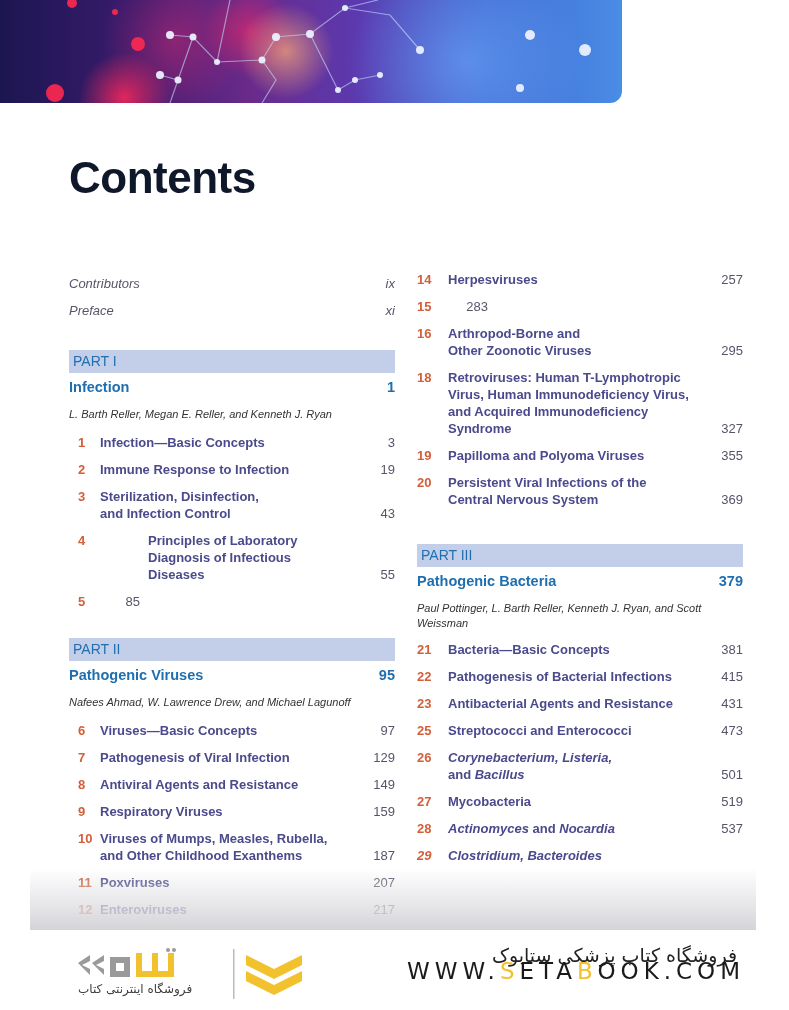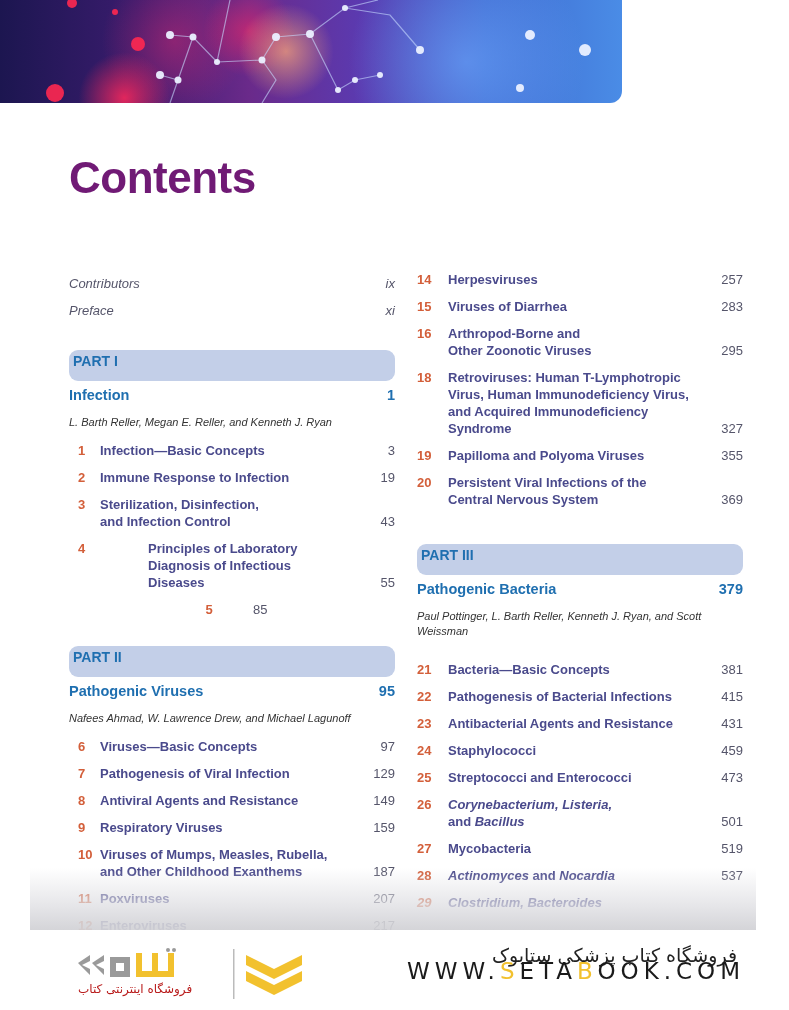--- a/index.html
+++ b/index.html
@@ -15,36 +15,36 @@
       radial-gradient(circle at 20% 95%, rgba(255,40,90,0.85) 0, rgba(255,40,90,0) 9%),
       radial-gradient(circle at 46% 50%, rgba(255,170,120,0.7) 0, rgba(255,90,120,0) 14%),
       radial-gradient(circle at 40% 30%, rgba(255,40,100,0.55) 0, rgba(255,40,100,0) 12%),
       radial-gradient(circle at 28% 40%, rgba(220,40,110,0.45) 0, rgba(220,40,110,0) 16%),
       radial-gradient(circle at 75% 60%, rgba(110,170,255,0.6) 0, rgba(110,170,255,0) 25%),
       linear-gradient(90deg, #1c1650 0%, #3a1c6e 22%, #6a2a8a 40%, #5b3ab0 58%, #3f6ad0 78%, #4a8ce6 100%);
   }
   .banner svg { position:absolute; left:0; top:0; }
   .title {
     position:absolute; left:69px; top:124px;
-    font-size:44px; font-weight:bold; color:#701a75; letter-spacing:-0.5px;
+    font-size:44px; font-weight:bold; color:#0f172a; letter-spacing:-0.5px;
   }
   .col { position:absolute; top:270px; }
   .col-left { left:69px; width:326px; }
   .col-right { left:417px; width:326px; }
 
   .front { display:flex; justify-content:space-between; font-style:italic; color:#55556a; font-size:13px; height:27px; align-items:center;gap:20px; }
 
   .part-band {
-    background:#c3cfe8; color:#1f6fb0; font-weight:bold; font-size:14px;
-    height:31px; line-height:23px; padding-left:4px; margin-top:0;border-radius:9px;
+    background:#c3cfe8; color:#1f6fb0; font-weight:normal; font-size:14px;
+    height:23px; line-height:23px; padding-left:4px; margin-top:0;
   }
   .part-title-row { display:flex; justify-content:space-between; color:#1f6fb0; font-weight:bold; font-size:14.5px; margin-top:6px; }
   .authors { font-style:italic; font-size:11px; color:#333; line-height:15px; margin-top:12px; }
 
-  .ch { display:flex; align-items:flex-end; margin-top:10px; font-size:13px; line-height:17px;justify-content:center; }
+  .ch { display:flex; align-items:flex-end; margin-top:10px; font-size:13px; line-height:17px; }
   .ch .num { width:31px; color:#d35f3a; font-weight:bold; align-self:flex-start; padding-left:9px; box-sizing:border-box; }
   .col-right .ch .num { padding-left:0; }
   .ch .txt { flex:1; color:#4a4a8c; font-weight:bold; }
   .ch .txt i { font-weight:bold; }
   .ch .pg { color:#55556a; text-align:right; width:40px; }
 
   .fade {
     position:absolute; left:30px; top:868px; width:726px; height:62px;
     background:linear-gradient(180deg, rgba(230,230,232,0) 0%, rgba(222,222,226,0.75) 60%, rgba(210,210,214,0.95) 100%);
     pointer-events:none;
@@ -185,21 +185,20 @@
 </div>
 
 <div class="col col-right" style="top:271px;">
   <div class="ch" style="margin-top:0;">
     <span class="num">14</span>
     <span class="txt">Herpesviruses</span>
     <span class="pg">257</span>
   </div>
   <div class="ch">
     <span class="num">15</span>
-    <span class="txt">Viruses of Diarrhea</span>
     <span class="pg">283</span>
   </div>
   <div class="ch">
     <span class="num">16</span>
     <span class="txt" style="padding-right:110px;">Arthropod-Borne and Other Zoonotic Viruses</span>
     <span class="pg">295</span>
   </div>
   <div class="ch">
     <span class="num">18</span>
     <span class="txt" style="padding-right:10px;">Retroviruses: Human T-Lymphotropic Virus, Human Immunodeficiency Virus, and Acquired Immunodeficiency Syndrome</span>
@@ -216,39 +215,34 @@
     <span class="pg">369</span>
   </div>
 
   <div class="part-band" style="margin-top:36px;">PART III</div>
   <div class="part-title-row">
     <span>Pathogenic Bacteria</span>
     <span>379</span>
   </div>
   <div class="authors" style="padding-right:40px;">Paul Pottinger, L. Barth Reller, Kenneth J. Ryan, and Scott Weissman</div>
 
-  <div class="ch" style="margin-top:22px;">
+  <div class="ch" style="margin-top:10px;">
     <span class="num">21</span>
     <span class="txt">Bacteria—Basic Concepts</span>
     <span class="pg">381</span>
   </div>
   <div class="ch">
     <span class="num">22</span>
     <span class="txt">Pathogenesis of Bacterial Infections</span>
     <span class="pg">415</span>
   </div>
   <div class="ch">
     <span class="num">23</span>
     <span class="txt">Antibacterial Agents and Resistance</span>
     <span class="pg">431</span>
-  </div>
-  <div class="ch">
-    <span class="num">24</span>
-    <span class="txt">Staphylococci</span>
-    <span class="pg">459</span>
   </div>
   <div class="ch">
     <span class="num">25</span>
     <span class="txt">Streptococci and Enterococci</span>
     <span class="pg">473</span>
   </div>
   <div class="ch">
     <span class="num">26</span>
     <span class="txt"><i>Corynebacterium, Listeria,</i><br><span>and </span><i>Bacillus</i></span>
     <span class="pg">501</span>
@@ -277,16 +271,16 @@
     <polygon points="10,18 22,10 22,16 14,20 22,24 22,30" fill="#9a9a9a"></polygon>
     <polygon points="24,18 36,10 36,16 28,20 36,24 36,30" fill="#9a9a9a"></polygon>
     <path d="M42 12 h20 v20 h-20 z M48 18 v8 h8 v-8 z" fill="#9a9a9a"></path>
     <path d="M68 8 h6 v18 h10 v-18 h6 v18 h10 v-18 h6 v24 h-38 z" fill="#f2c12e"></path>
     <circle cx="100" cy="5" r="2" fill="#9a9a9a"></circle>
       <circle cx="106" cy="5" r="2" fill="#9a9a9a"></circle>
     <rect x="165" y="4" width="1.5" height="50" fill="#bbb"></rect>
     <polygon points="178,10 206,24 234,10 234,20 206,34 178,20" fill="#f2c12e"></polygon>
     <polygon points="178,26 206,40 234,26 234,36 206,50 178,36" fill="#f2c12e"></polygon>
   </svg>
-  <div style="position:absolute; left:78px; top:52px; font-size:12px; color:#b91c1c; direction:rtl; font-family:'DejaVu Sans', sans-serif;">فروشگاه اینترنتی کتاب</div>
+  <div style="position:absolute; left:78px; top:52px; font-size:12px; color:#404040; direction:rtl; font-family:'DejaVu Sans', sans-serif;">فروشگاه اینترنتی کتاب</div>
   <div class="shop-fa">فروشگاه کتاب پزشکی ستابوک</div>
   <div class="url"><span>WWW.</span><span class="y">S</span><span>ETA</span><span class="y">B</span><span>OOK.COM</span></div>
 </div>
 
 </body></html>

